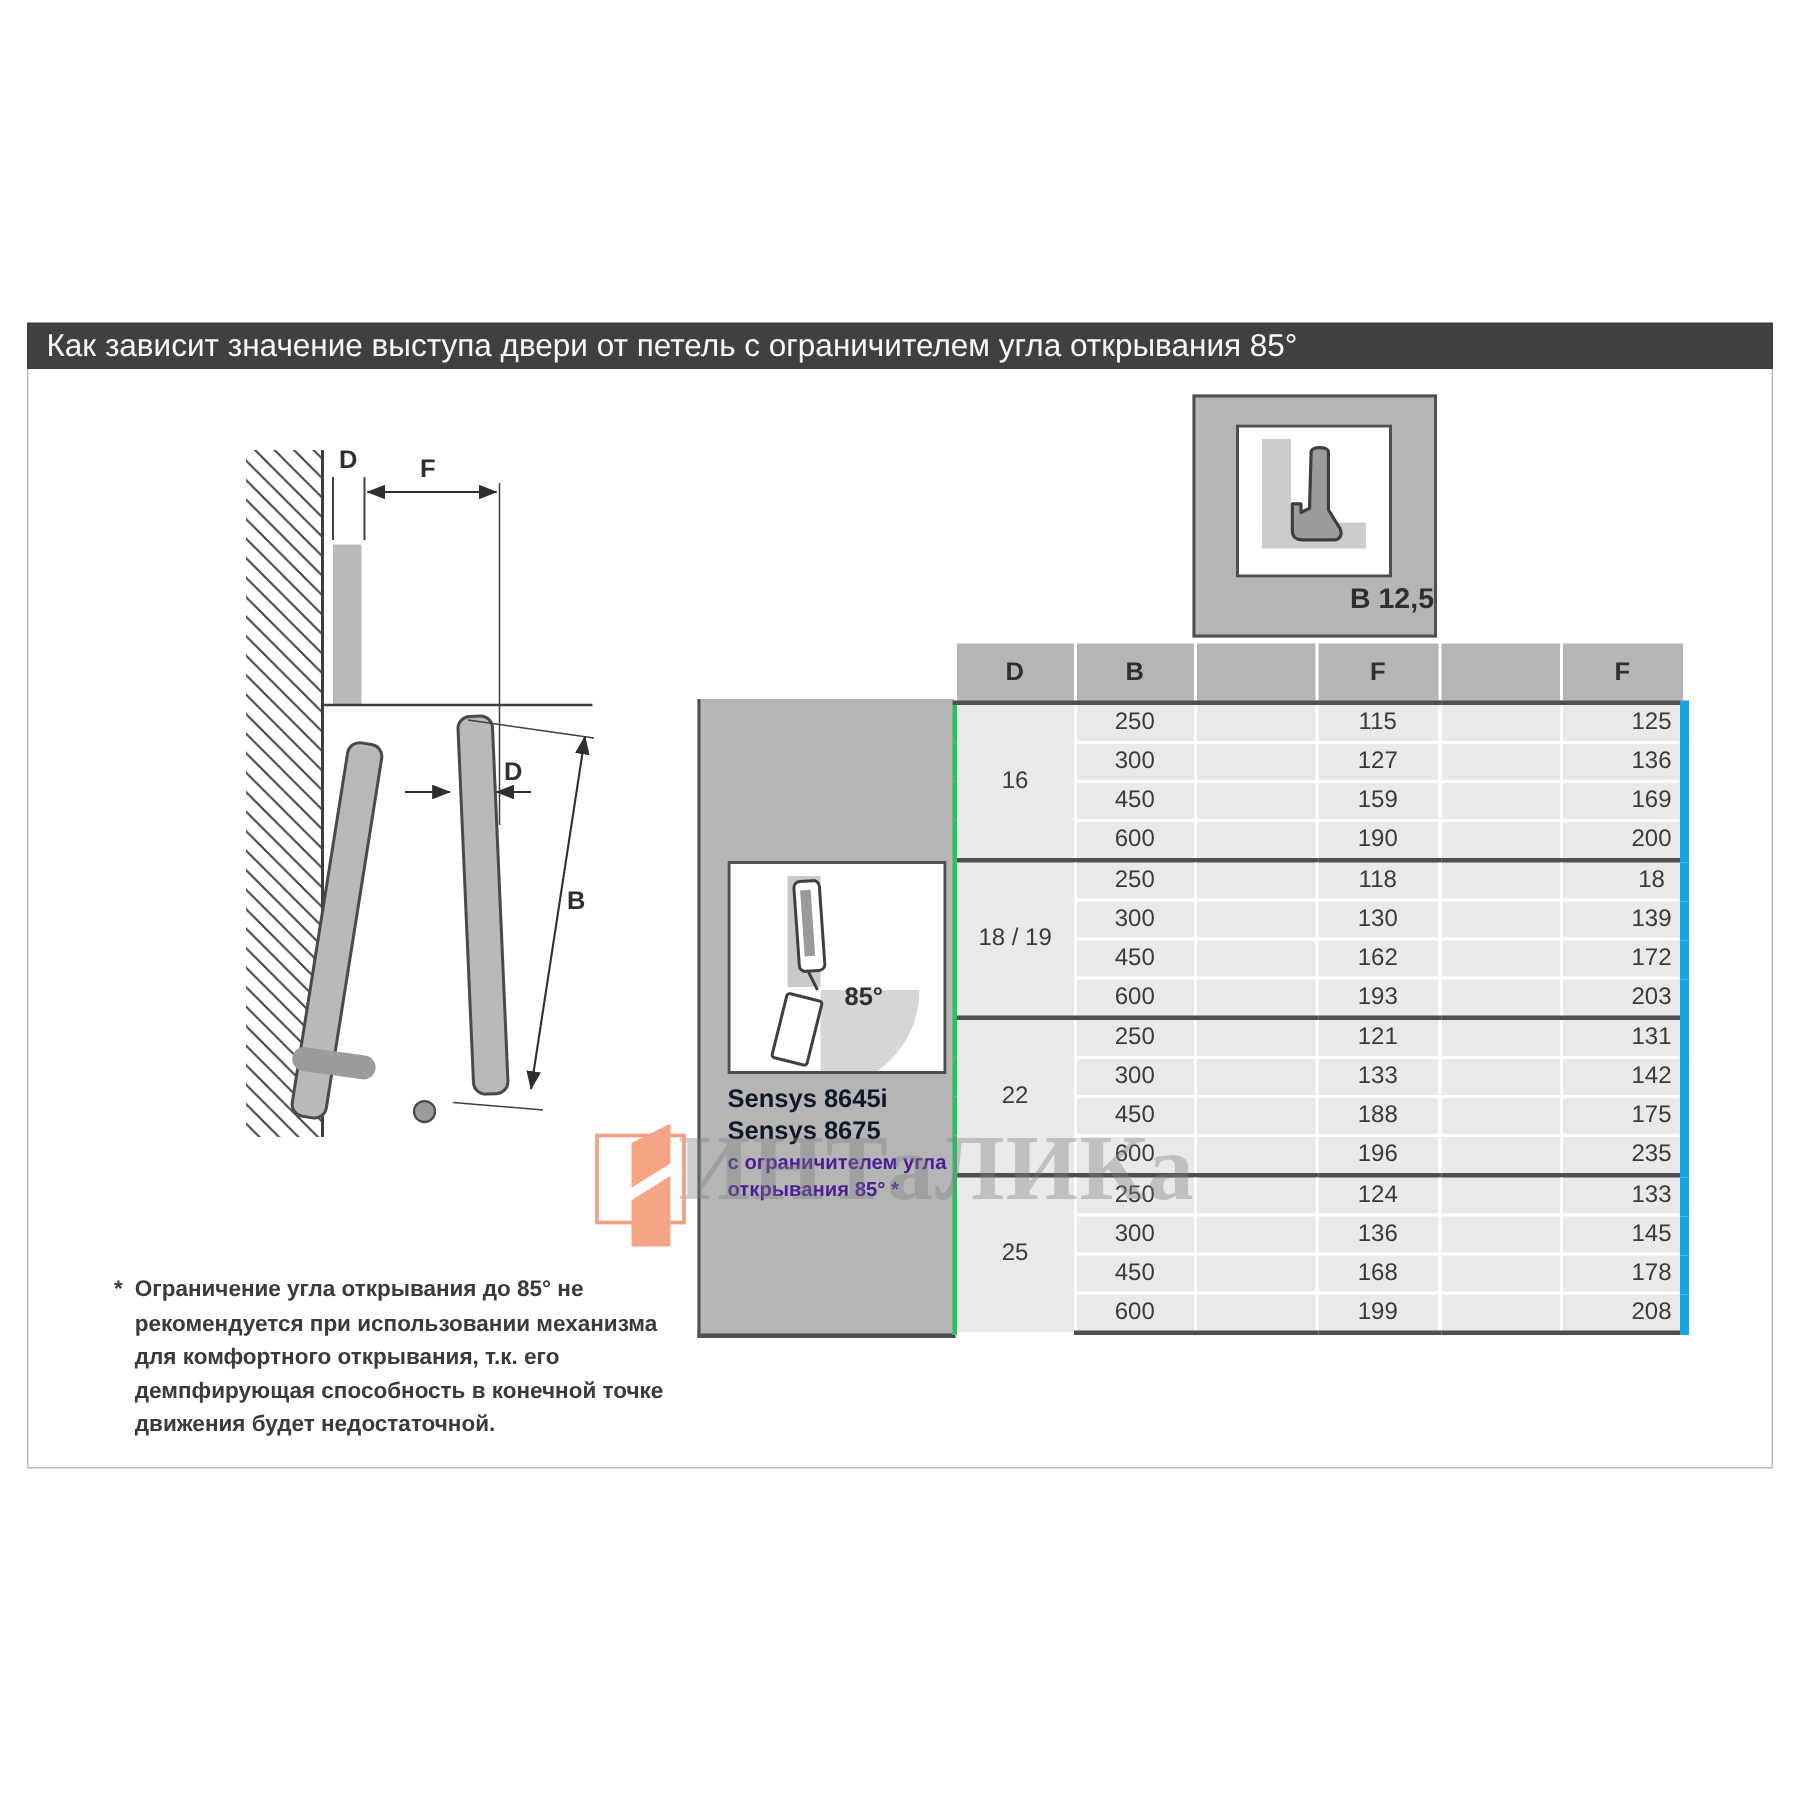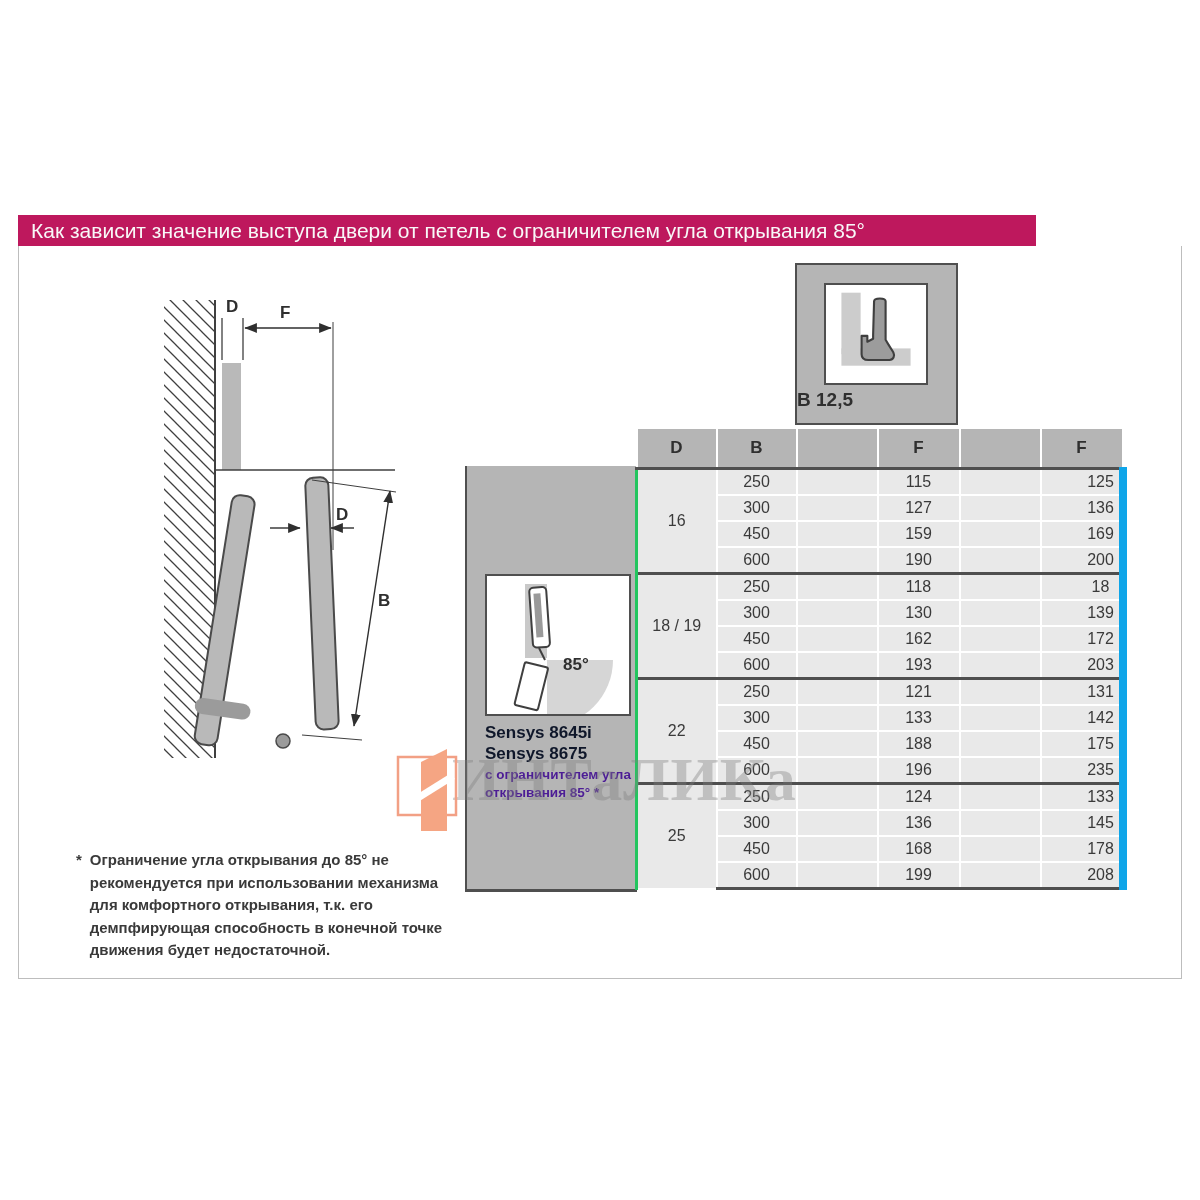--- a/index.html
+++ b/index.html
@@ -1,50 +1,50 @@
 <!DOCTYPE html>
 <html><head>
 <meta charset="utf-8">
 <style>
   html,body{margin:0;padding:0;background:#fff;}
   .page{position:relative;width:1200px;height:1200px;background:#fff;overflow:hidden;
         font-family:"Liberation Sans",sans-serif;color:#2f2f2f;}
   
-  .title-bar{position:absolute;left:18px;top:215px;width:1018px;height:31px;background:#be185d;
+  .title-bar{position:absolute;left:18px;top:215px;width:1164px;height:31px;background:#404040;
              color:#f8f8f8;font-size:21px;line-height:31px;padding-left:13px;box-sizing:border-box;
              white-space:nowrap;overflow:hidden;}
   
   .content-frame{position:absolute;left:18px;top:246px;width:1164px;height:733px;
                  border:1px solid #bdbdbd;border-top:none;background:#fff;box-sizing:border-box;}
   
   #door-diagram{position:absolute;left:150px;top:280px;width:300px;height:500px;}
   #door-diagram text{font-family:"Liberation Sans",sans-serif;font-weight:bold;fill:#2f2f2f;font-size:17px;}
   
   .variant-box{position:absolute;top:263px;width:163px;height:162px;background:#b5b5b5;
                border:2px solid #4f4f4f;box-sizing:border-box;}
   .variant-box .inner{position:absolute;left:27px;top:18px;width:104px;height:102px;background:#fff;
                       border:2px solid #4f4f4f;box-sizing:border-box;}
-  .variant-box .vlabel{position:absolute;left:0;right:0;bottom:12px;text-align:left;
+  .variant-box .vlabel{position:absolute;left:0;right:0;bottom:12px;text-align:right;
                        font-weight:bold;font-size:19px;color:#2f2f2f;}
   
   .side-panel{position:absolute;left:465px;top:466px;width:170px;height:423px;background:#b5b5b5;
               border-left:2px solid #4f4f4f;border-bottom:3px solid #4f4f4f;box-sizing:content-box;}
   .hinge-box{position:absolute;left:18px;top:108px;width:142px;height:138px;background:#fff;
              border:2px solid #4f4f4f;overflow:hidden;}
   .panel-text{position:absolute;left:18px;top:256px;width:148px;line-height:1.25;}
   .panel-text .prod{font-weight:bold;font-size:17px;color:#0f172a;}
   .panel-text .note{font-weight:bold;font-size:13.5px;color:#4c1d95;margin-top:2px;}
   
   #spec-table{position:absolute;left:635px;top:427px;width:486px;border-collapse:collapse;
               table-layout:fixed;font-size:16px;color:#3a3a3a;}
   #spec-table th{background:#b5b5b5;border:2px solid #fff;border-bottom:3px solid #4f4f4f;
                  height:36px;font-weight:bold;font-size:17px;color:#2f2f2f;text-align:center;}
   #spec-table td{background:#e9e9e9;border:2px solid #fff;height:24px;text-align:center;padding:0;}
   #spec-table td.dcell{border-left:3px solid #22c55e;}
-  #spec-table td:last-child{border-right:8px solid #0ea5e9;padding-left:41px;}
+  #spec-table td:last-child{border-right:6px solid #0ea5e9;padding-left:41px;}
   #spec-table tbody.grp tr:first-child td{border-top:3px solid #4f4f4f;}
   #spec-table tbody:last-child tr:last-child td{border-bottom:3px solid #4f4f4f;}
   
   .footnote{position:absolute;left:76px;top:849px;width:372px;display:flex;gap:8px;
             font-weight:bold;font-size:15px;line-height:1.5;color:#3a3a3a;}
   .footnote .marker{flex:0 0 auto;}
   
   .watermark-text{position:absolute;left:452px;top:744px;font-size:62px;font-weight:bold;
                   font-family:Liberation Serif, serif;color:#7f7f7f;opacity:.38;
                   letter-spacing:1px;white-space:nowrap;z-index:30;pointer-events:none;}

